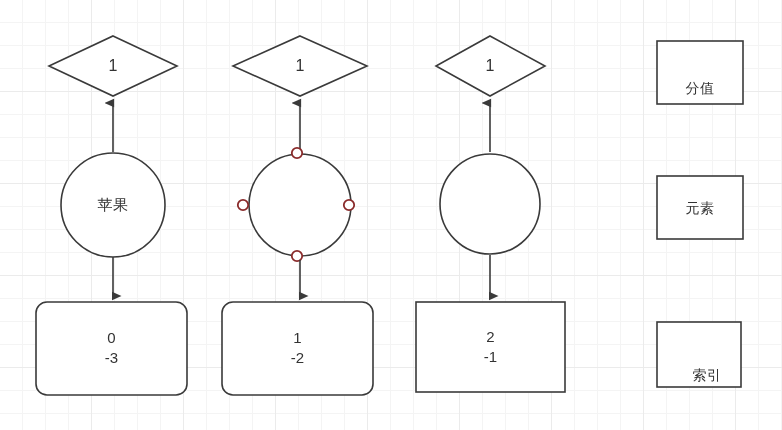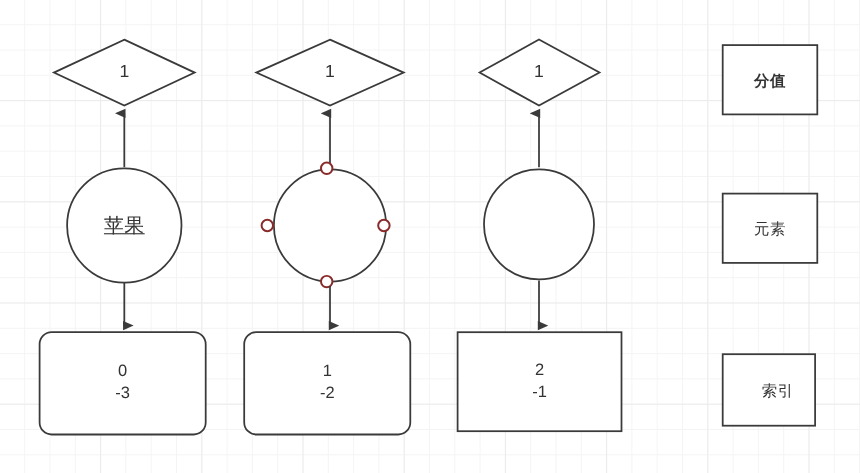--- a/index.html
+++ b/index.html
@@ -39,23 +39,22 @@
     align-items: center;
     justify-content: center;
     flex-direction: column;
     color: #333333;
     text-align: center;
     line-height: 1.35;
     pointer-events: none;
     white-space: pre;
   }
   .label-cn {
-    font-size: 18px;
+    font-size: 15px;
     letter-spacing: 0.5px;
-    text-decoration: underline;
   }
   .label-num {
     font-size: 16px;
   }
   .label-rect {
     font-size: 15px;
   }
   .label-legend {
     font-size: 14px;
     letter-spacing: 0.5px;
@@ -128,17 +127,17 @@
     <span>1</span>
     <span>-2</span>
   </div>
 
   <div class="node-label label-num" style="left:450px; top:54px; width:80px; height:24px;">1</div>
   <div class="node-label label-rect" style="left:416px; top:324px; width:149px; height:46px;">
     <span>2</span>
     <span>-1</span>
   </div>
 
-  <div class="node-label label-legend" style="left:657px; top:61px; width:86px; height:24px;font-weight:bold;">分值</div>
+  <div class="node-label label-legend" style="left:657px; top:76px; width:86px; height:24px;">分值</div>
   <div class="node-label label-legend" style="left:657px; top:196px; width:86px; height:24px;">元素</div>
-  <div class="node-label label-legend" style="left:657px; top:343px; width:100px; height:24px;text-align:center;">索引</div>
+  <div class="node-label label-legend" style="left:657px; top:363px; width:100px; height:24px;text-align:center;">索引</div>
 
 </div>
 
 </body></html>

